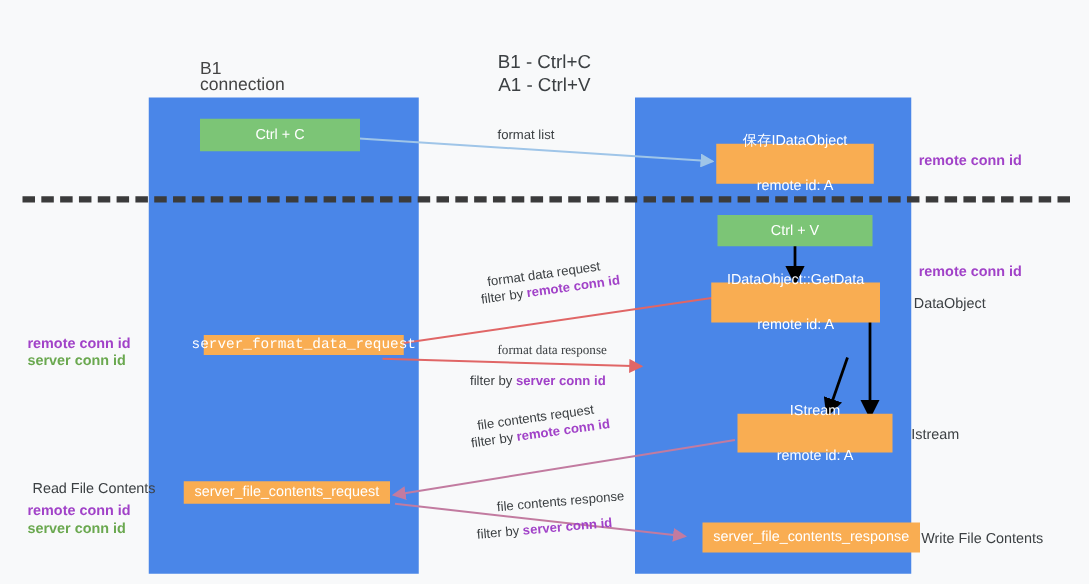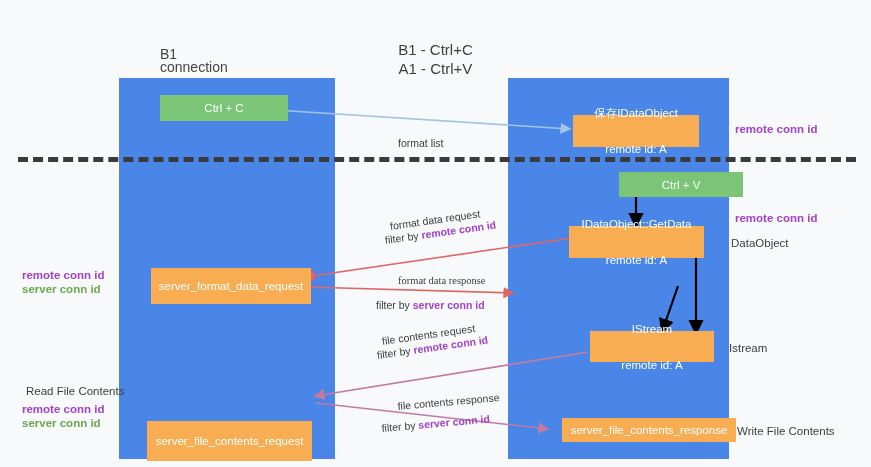--- a/index.html
+++ b/index.html
@@ -145,48 +145,48 @@
 
   <div class="node green" style="left:160px; top:95px; width:128px; height:26px;">
     <div>Ctrl + C</div>
   </div>
 
   <div class="node orange" style="left:573px; top:115px; width:126px; height:32px;">
     <div>保存IDataObject</div>
     <div class="l2">remote id: A</div>
   </div>
 
-  <div class="node green" style="left:574px; top:172px; width:124px; height:25px;margin-left:45px;">
+  <div class="node green" style="left:574px; top:172px; width:124px; height:25px;">
     <div>Ctrl + V</div>
   </div>
 
   <div class="node orange" style="left:569px; top:226px; width:135px; height:32px;">
     <div>IDataObject::GetData</div>
     <div class="l2">remote id: A</div>
   </div>
 
-  <div class="node orange" style="left:151px; top:268px; width:160px; height:36px;">
+  <div class="node orange" style="left:163px; top:268px; width:160px; height:16px;font-family:Liberation Mono, monospace;">
     <div>server_format_data_request</div>
   </div>
 
 
   <div class="node orange" style="left:590px; top:331px; width:124px; height:31px;">
     <div>IStream</div>
     <div class="l2">remote id: A</div>
   </div>
 
-  <div class="node orange" style="left:147px; top:385px; width:165px; height:40px;margin-top:36px;">
+  <div class="node orange" style="left:147px; top:385px; width:165px; height:18px;">
     <div>server_file_contents_request</div>
   </div>
 
   <div class="node orange" style="left:549px; top:418px; width:174px; height:24px;margin-left:13px;">
     <div>server_file_contents_response</div>
   </div>
 
-  <div class="edge-label" style="left:398px; top:101px;margin-top:35px;">format list</div>
+  <div class="edge-label" style="left:398px; top:101px;">format list</div>
 
   <div class="edge-label" style="left:389px; top:219px; transform:rotate(-8deg); transform-origin:left top;">format data request</div>
   <div class="edge-label" style="left:384px; top:233px; transform:rotate(-8deg); transform-origin:left top;">
     <span>filter by </span><span class="em-purple">remote conn id</span>
   </div>
 
   <div class="edge-label" style="left:398px; top:274px;font-family:Liberation Serif, serif;">format data response</div>
   <div class="edge-label" style="left:376px; top:298px;">
     <span>filter by </span><span class="em-purple">server conn id</span>
   </div>

